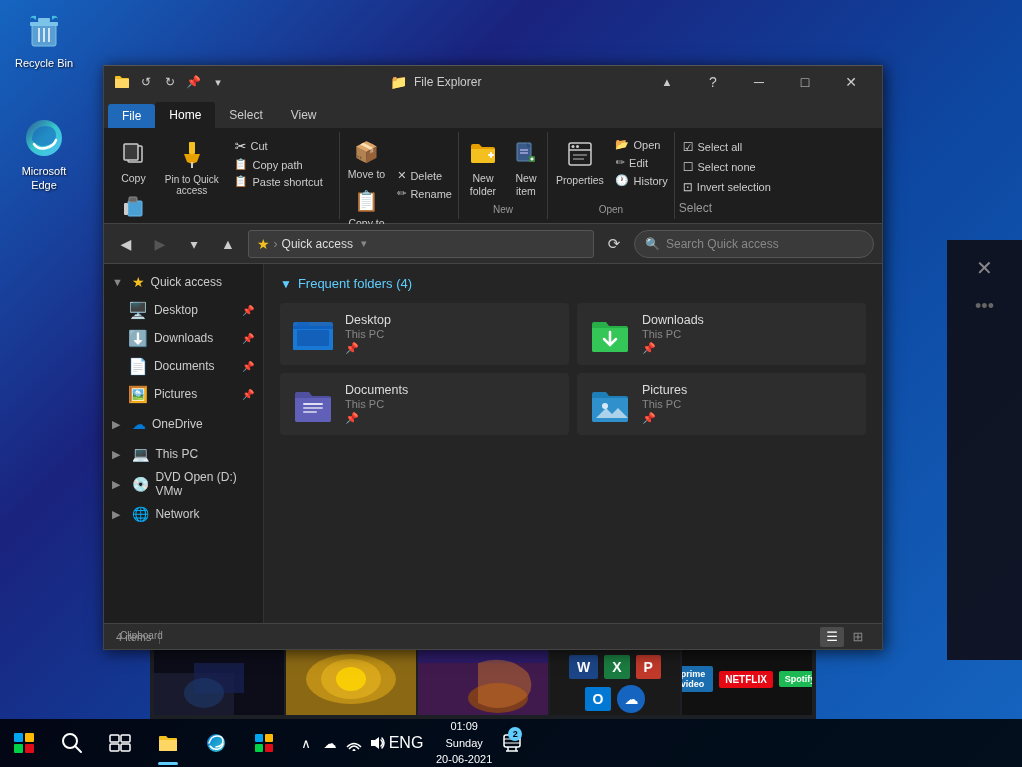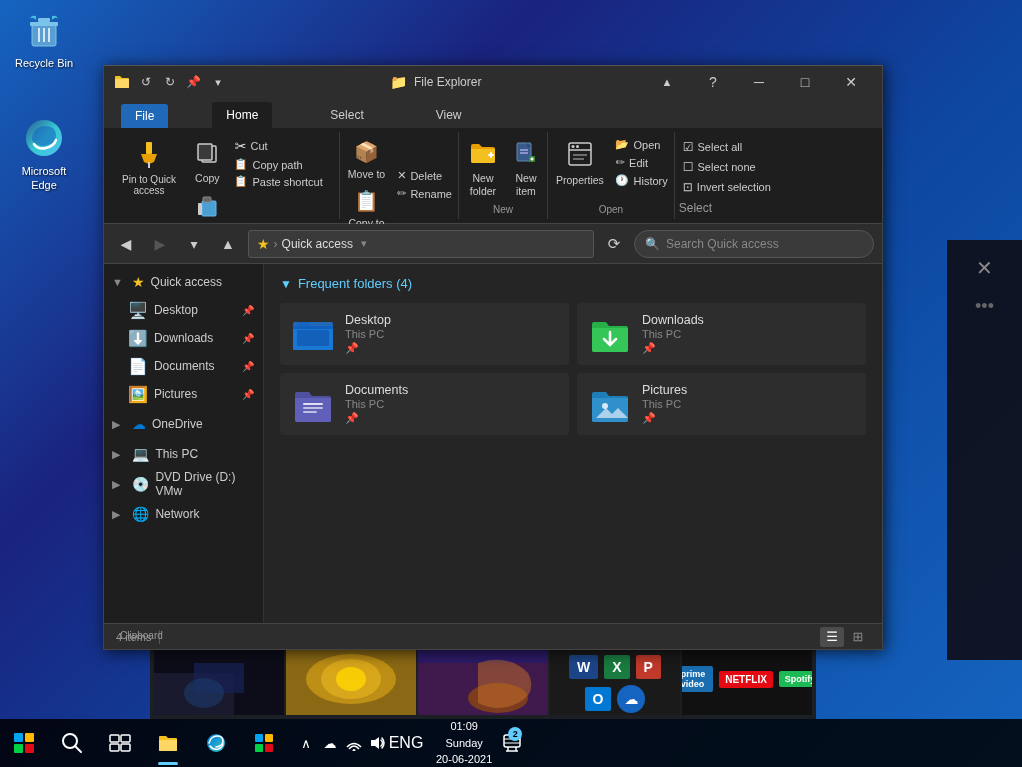--- a/index.html
+++ b/index.html
@@ -235,23 +235,22 @@
       color: #ccc;
       font-size: 14px;
     }
 
     
     .ribbon-tabs {
       height: 30px;
       background: #2d2d2d;
       display: flex;
       align-items: flex-end;
-      padding: 0 17px;
+      padding: 0 4px;
       flex-shrink: 0;
-      gap: 44px;
     }
     .ribbon-tab {
       height: 26px;
       padding: 0 14px;
       display: flex;
       align-items: center;
       font-size: 12px;
       color: #ccc;
       cursor: pointer;
       border-top-left-radius: 3px;
@@ -649,51 +648,51 @@
         <span>Select</span>
       </div>
       <div class="ribbon-tab">
         <span>View</span>
       </div>
     </div>
 
     <div class="ribbon">
 
       <div class="ribbon-group" style="flex-direction:row;align-items:stretch;gap:0;">
+        <div style="display:flex;flex-direction:column;align-items:center;gap:0;padding:4px 2px 0 2px;">
+          <div class="ribbon-btn" style="min-width:38px;">
+            <div class="rb-icon">
+              <svg width="26" height="26" viewBox="0 0 26 26">
+                <rect x="8" y="6" width="14" height="16" rx="1" fill="none" stroke="#ccc" stroke-width="1.5"></rect>
+                <rect x="4" y="4" width="14" height="16" rx="1" fill="#3a3a3a" stroke="#ccc" stroke-width="1.5"></rect>
+              </svg>
+            </div>
+            <div class="rb-label">Copy</div>
+          </div>
+          <div class="ribbon-btn" style="min-width:38px;">
+            <div class="rb-icon">
+              <svg width="26" height="26" viewBox="0 0 26 26">
+                <rect x="8" y="8" width="14" height="15" rx="1" fill="#4a9fd4" stroke="#6bb8e8" stroke-width="1"></rect>
+                <rect x="9" y="4" width="8" height="5" rx="1" fill="#666" stroke="#888" stroke-width="1"></rect>
+                <rect x="4" y="10" width="4" height="12" rx="1" fill="#ccc"></rect>
+              </svg>
+            </div>
+            <div class="rb-label">Paste</div>
+          </div>
+        </div>
         <div style="display:flex;flex-direction:column;align-items:stretch;gap:0;padding:4px 4px 0 4px;">
           <div class="ribbon-btn" style="min-width:52px;align-items:center;">
             <div class="rb-icon">
               <svg width="28" height="28" viewBox="0 0 28 28">
                 <rect x="11" y="2" width="6" height="12" rx="1" fill="#f4c020"></rect>
                 <path d="M6 14 L22 14 L19 22 L14 24 L9 22Z" fill="#e8a000"></path>
                 <line x1="14" y1="22" x2="14" y2="28" stroke="#ccc" stroke-width="2"></line>
               </svg>
             </div>
             <div class="rb-label" style="font-size:10px;line-height:1.1;">Pin to Quick<br>access</div>
-          </div>
-        </div>
-        <div style="display:flex;flex-direction:column;align-items:center;gap:0;padding:4px 2px 0 2px;">
-          <div class="ribbon-btn" style="min-width:38px;">
-            <div class="rb-icon">
-              <svg width="26" height="26" viewBox="0 0 26 26">
-                <rect x="8" y="6" width="14" height="16" rx="1" fill="none" stroke="#ccc" stroke-width="1.5"></rect>
-                <rect x="4" y="4" width="14" height="16" rx="1" fill="#3a3a3a" stroke="#ccc" stroke-width="1.5"></rect>
-              </svg>
-            </div>
-            <div class="rb-label">Copy</div>
-          </div>
-          <div class="ribbon-btn" style="min-width:38px;">
-            <div class="rb-icon">
-              <svg width="26" height="26" viewBox="0 0 26 26">
-                <rect x="8" y="8" width="14" height="15" rx="1" fill="#4a9fd4" stroke="#6bb8e8" stroke-width="1"></rect>
-                <rect x="9" y="4" width="8" height="5" rx="1" fill="#666" stroke="#888" stroke-width="1"></rect>
-                <rect x="4" y="10" width="4" height="12" rx="1" fill="#ccc"></rect>
-              </svg>
-            </div>
-            <div class="rb-label">Paste</div>
           </div>
         </div>
         <div style="display:flex;flex-direction:column;gap:0;padding:4px 4px 0 2px;justify-content:flex-start;">
           <div class="ribbon-btn-small">
             <span class="rbs-icon">✂</span>
             <span>Cut</span>
           </div>
           <div class="ribbon-btn-small">
             <span class="rbs-icon" style="font-size:11px;">📋</span>
             <span>Copy path</span>
@@ -878,21 +877,21 @@
             <span class="sidebar-expand">▶</span>
             <span style="font-size:14px;">💻</span>
             <span>This PC</span>
           </div>
         </div>
 
         <div class="sidebar-section">
           <div class="sidebar-item">
             <span class="sidebar-expand">▶</span>
             <span style="font-size:14px;">💿</span>
-            <span>DVD Drive (D:) VMw</span>
+            <span>DVD Open (D:) VMw</span>
           </div>
         </div>
 
         <div class="sidebar-section">
           <div class="sidebar-item">
             <span class="sidebar-expand">▶</span>
             <span style="font-size:14px;">🌐</span>
             <span>Network</span>
           </div>
         </div>

